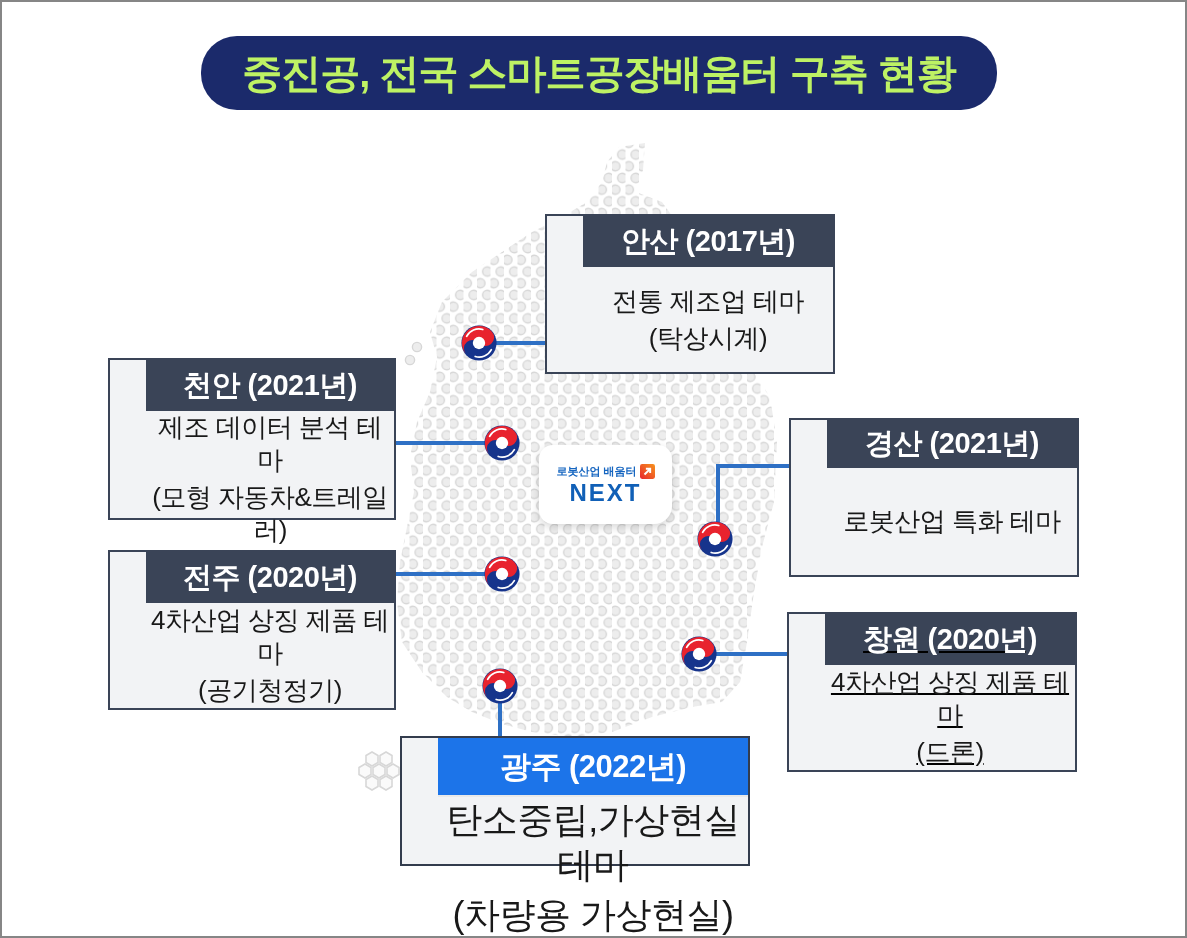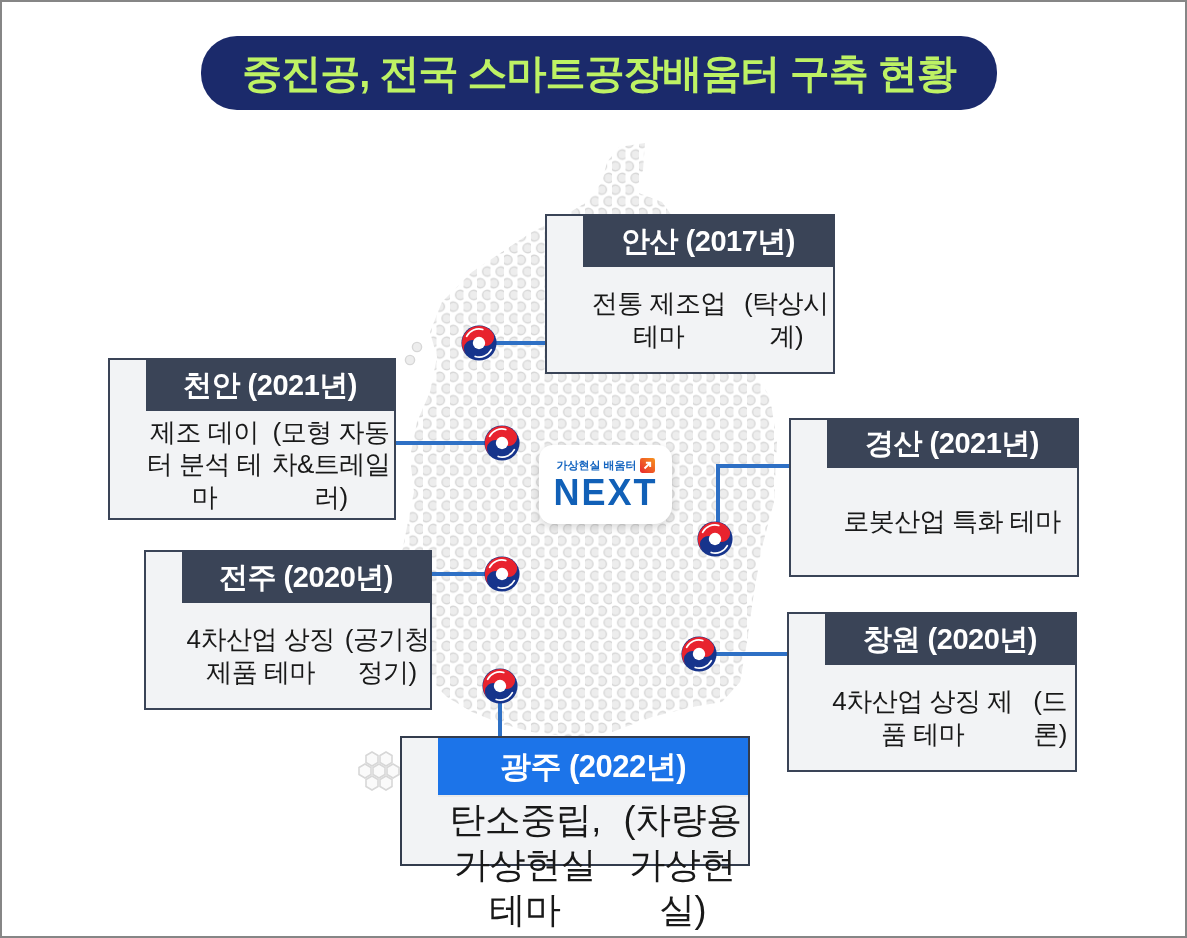--- a/index.html
+++ b/index.html
@@ -30,52 +30,52 @@
     position:absolute; z-index:2;
     border:2px solid #3a4457; background:#f2f3f5;
     display:flex; flex-direction:column;padding-left:36px;
   }
   .callout-header {
     height:51px; flex:0 0 auto; background:#3a4457;
     display:flex; align-items:center; justify-content:center;
     color:#ffffff; font-size:29px; font-weight:700; letter-spacing:-0.5px;
   }
   .callout-body {
-    flex:1 1 auto; display:flex; 
+    flex:1 1 auto; display:flex; flex-direction:column;
     align-items:center; justify-content:center; gap:5px;
     color:#191919; font-size:26px; font-weight:500; letter-spacing:-0.5px;
     text-align:center; line-height:1.25;
   }
   #box-ansan     { left:543px; top:212px; width:290px; height:160px; }
   #box-cheonan   { left:106px; top:356px; width:288px; height:162px; }
   #box-gyeongsan { left:787px; top:416px; width:290px; height:159px; }
   #box-gyeongsan .callout-header { height:48px; }
-  #box-jeonju    { left:106px; top:548px; width:288px; height:160px;margin-left:36px; }
-  #box-changwon  { left:785px; top:610px; width:290px; height:160px; }
+  #box-jeonju    { left:106px; top:548px; width:288px; height:160px; }
+  #box-changwon  { left:785px; top:610px; width:290px; height:160px;text-decoration:underline; }
   #box-gwangju   { left:398px; top:734px; width:350px; height:130px; border-color:#333c4d; }
   #box-gwangju .callout-header {
     height:59px; background:#1c74e9; border-bottom:2px solid #e9e9e9;
     font-size:31px;
   }
   #box-gwangju .callout-body { font-size:36px; }
 
   
   .marker { position:absolute; width:38px; height:38px; z-index:3; }
   .marker svg { width:100%; height:100%; display:block; }
 
   
   .logo-card {
     position:absolute; left:537px; top:443px; width:133px; height:79px; z-index:2;
     background:#ffffff; border-radius:14px 14px 18px 14px;
     box-shadow:0 3px 9px rgba(0,0,0,0.16);
     display:flex; flex-direction:column; align-items:center; justify-content:center; gap:2px;
   }
   .logo-row1 { display:flex; align-items:flex-start; gap:3px; }
   .logo-subtitle { color:#1565c0; font-size:11px; font-weight:700; letter-spacing:0; white-space:nowrap; }
-  .logo-title { color:#1160b7; font-size:36px; font-weight:800; letter-spacing:2px; line-height:1; }
+  .logo-title { color:#1160b7; font-size:24px; font-weight:800; letter-spacing:2px; line-height:1; }
 </style>
 </head>
 <body>
 
 <div class="canvas">
 
   <div class="title-pill">중진공, 전국 스마트공장배움터 구축 현황</div>
 
   <svg class="map" width="460" height="672" viewBox="0 0 460 672">
     <defs>
@@ -197,21 +197,21 @@
       </svg>
   </div>
   <div class="marker" style="left:678px;top:633px;">
     <svg viewBox="0 0 40 40">
         <use href="#taegeuk"></use>
       </svg>
   </div>
 
   <div class="logo-card">
     <div class="logo-row1">
-      <span class="logo-subtitle">가상현실 배움터</span>
+      <span class="logo-subtitle">로봇산업 배움터</span>
       <svg width="15" height="15" viewBox="0 0 14 14">
         <defs>
           <linearGradient id="lgrad" x1="0" y1="1" x2="1" y2="0">
             <stop offset="0" stop-color="#e8262d"></stop>
             <stop offset="1" stop-color="#f7941d"></stop>
           </linearGradient>
         </defs>
         <rect width="14" height="14" rx="2" fill="url(#lgrad)"></rect>
         <path d="M4.2,9.8 L9.5,4.5 M5.5,4.5 H9.5 V8.5" stroke="#ffffff" stroke-width="1.8" fill="none"></path>
       </svg>

